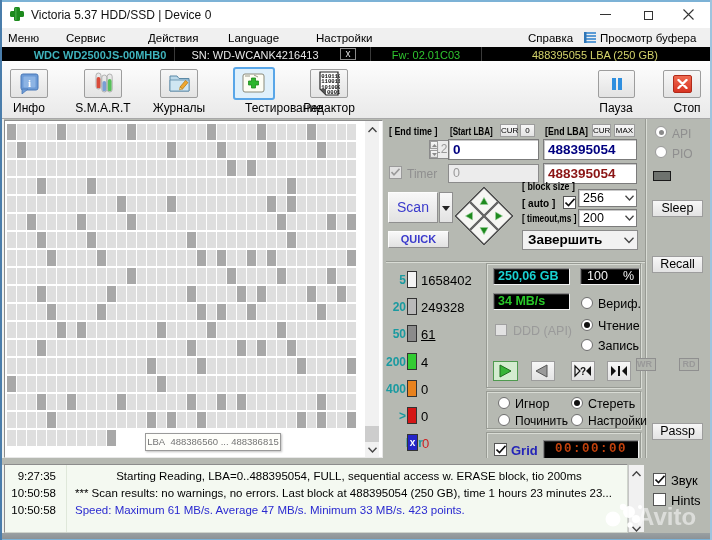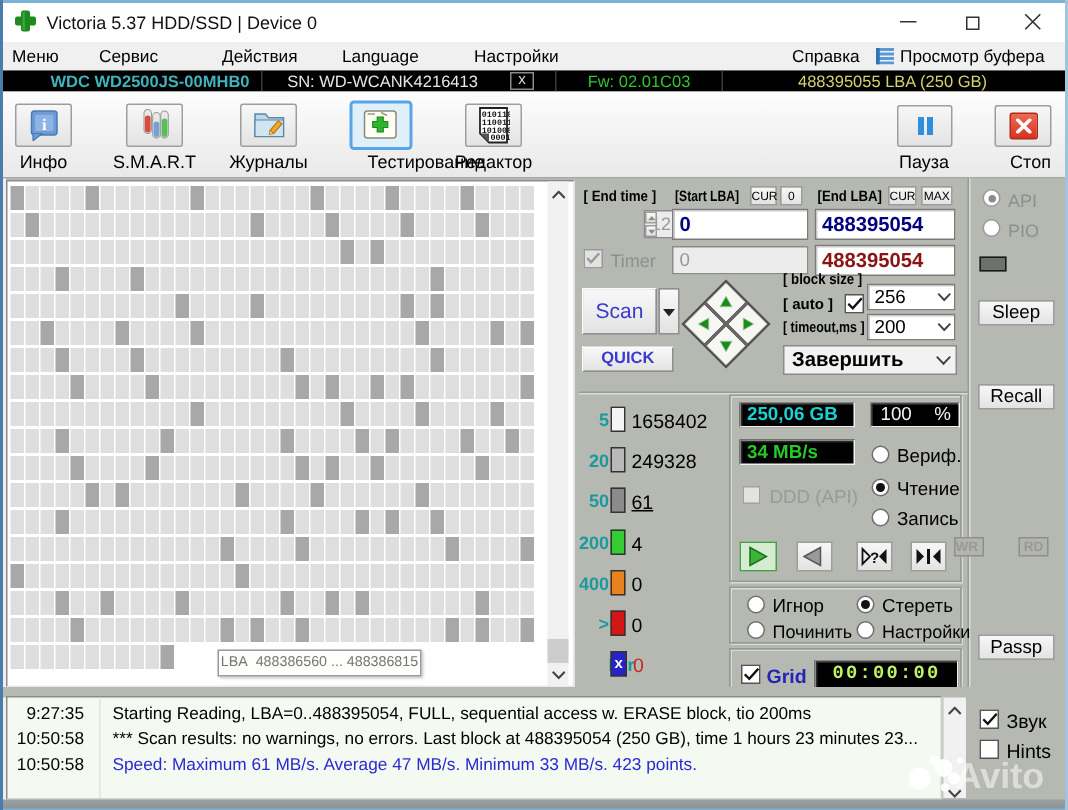--- a/index.html
+++ b/index.html
@@ -881,39 +881,39 @@
 <div class="abs lbl" style="left:515px;top:414px;font-size:12px;">Починить</div>
 <div class="radio" style="left:571px;top:414px;"></div>
 <div class="abs lbl" style="left:588px;top:414px;font-size:12px;">Настройки</div>
 
 <div class="abs" style="left:486px;top:432px;width:155px;height:30px;border:1px solid #989b94;box-shadow:1px 1px 0 #d9dcd5, inset 1px 1px 0 #d9dcd5;"></div>
 <div class="abs cb" style="left:494px;top:443px;"></div>
 <svg class="abs" style="left:496px;top:445px" width="10" height="9" viewBox="0 0 10 9">
     <path d="M0.5 4.5 L3.5 7.5 L9.5 0.8" stroke="#111" stroke-width="1.6" fill="none"></path>
   </svg>
 <div class="abs lbl" style="left:511px;top:443px;font-size:13px;font-weight:bold;color:#2424b8;">Grid</div>
-<div class="abs lcd" style="left:543px;top:440px;width:96px;height:19px;color:#bef264;font-family:'Liberation Mono',monospace;font-weight:bold;font-size:12.5px;line-height:17px;text-align:center;letter-spacing:1.5px;">00:00:00</div>
+<div class="abs lcd" style="left:543px;top:440px;width:96px;height:19px;color:#c2410c;font-family:'Liberation Mono',monospace;font-weight:bold;font-size:12.5px;line-height:17px;text-align:center;letter-spacing:1.5px;">00:00:00</div>
 
 <div class="radio" style="left:655px;top:126px;border-color:#9a9a9a;"></div>
 <div class="abs" style="left:658.5px;top:129.5px;width:5px;height:5px;border-radius:50%;background:#8a8a8a;"></div>
 <div class="abs lbl" style="left:672px;top:127px;font-size:12px;color:#8f8f8f;">API</div>
 <div class="radio" style="left:655px;top:146px;border-color:#9a9a9a;"></div>
 <div class="abs lbl" style="left:672px;top:147px;font-size:12px;color:#8f8f8f;">PIO</div>
 <div class="abs" style="left:653px;top:171px;width:18px;height:10px;background:#6e726e;border:1px solid #1a1a1a;"></div>
 <div class="abs raised" style="left:652px;top:200px;width:51px;height:17px;font-size:12.5px;text-align:center;line-height:15px;">Sleep</div>
 <div class="abs raised" style="left:652px;top:256px;width:51px;height:17px;font-size:12.5px;text-align:center;line-height:15px;">Recall</div>
 <div class="abs" style="left:636px;top:358px;width:20px;height:13px;background:#b2b5ae;border:1px solid #8f8f8f;color:#999;font-size:9px;font-weight:bold;text-align:left;line-height:11px;">WR</div>
 <div class="abs" style="left:679px;top:358px;width:20px;height:13px;background:#b2b5ae;border:1px solid #8f8f8f;color:#999;font-size:9px;font-weight:bold;text-align:center;line-height:11px;">RD</div>
 <div class="abs raised" style="left:652px;top:423px;width:51px;height:17px;font-size:12.5px;text-align:center;line-height:15px;">Passp</div>
 
 <div class="abs" style="left:0;top:458px;width:712px;height:7px;background:#b6b9b2;"></div>
 <div class="abs" style="left:4px;top:464px;width:624px;height:69px;background:#f4f9f1;border:1px solid #8c8c8c;border-bottom-color:#cfd4cc;border-right-color:#cfd4cc;"></div>
 <div class="abs" style="left:66px;top:465px;width:1px;height:67px;background:#dfe8da;"></div>
 <div class="abs lbl" style="left:8px;top:470px;width:48px;text-align:right;font-size:11.5px;">9:27:35</div>
-<div class="abs lbl" style="left:75px;top:470px;font-size:11.5px;width:548px;overflow:hidden;">Starting Reading, LBA=0..488395054, FULL, sequential access w. ERASE block, tio 200ms</div>
+<div class="abs lbl" style="left:75px;top:470px;font-size:11.5px;width:548px;overflow:hidden;text-align:center;">Starting Reading, LBA=0..488395054, FULL, sequential access w. ERASE block, tio 200ms</div>
 <div class="abs lbl" style="left:8px;top:487px;width:48px;text-align:right;font-size:11.5px;">10:50:58</div>
 <div class="abs lbl" style="left:75px;top:487px;font-size:11.5px;width:548px;overflow:hidden;">*** Scan results: no warnings, no errors. Last block at 488395054 (250 GB), time 1 hours 23 minutes 23...</div>
 <div class="abs lbl" style="left:8px;top:504px;width:48px;text-align:right;font-size:11.5px;">10:50:58</div>
 <div class="abs lbl" style="left:75px;top:504px;font-size:11.5px;color:#2a2ad0;width:548px;overflow:hidden;">Speed: Maximum 61 MB/s. Average 47 MB/s. Minimum 33 MB/s. 423 points.</div>
 
 <div class="abs" style="left:628px;top:465px;width:16px;height:67px;background:#f1f1f1;border-left:1px solid #c5c5c5;"></div>
 <svg class="abs" style="left:632px;top:471px" width="9" height="6" viewBox="0 0 9 6">
     <path d="M0.5 5 L4.5 0.8 L8.5 5" stroke="#444" stroke-width="1.4" fill="none"></path>
   </svg>
 <svg class="abs" style="left:632px;top:526px" width="9" height="6" viewBox="0 0 9 6">

